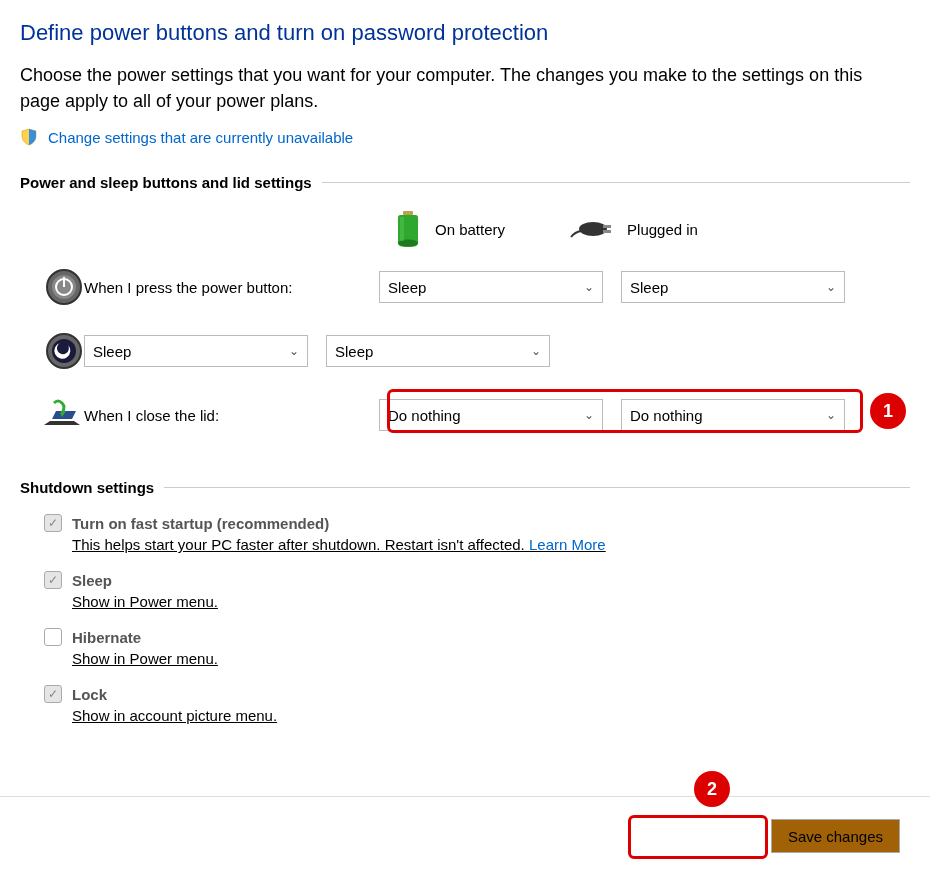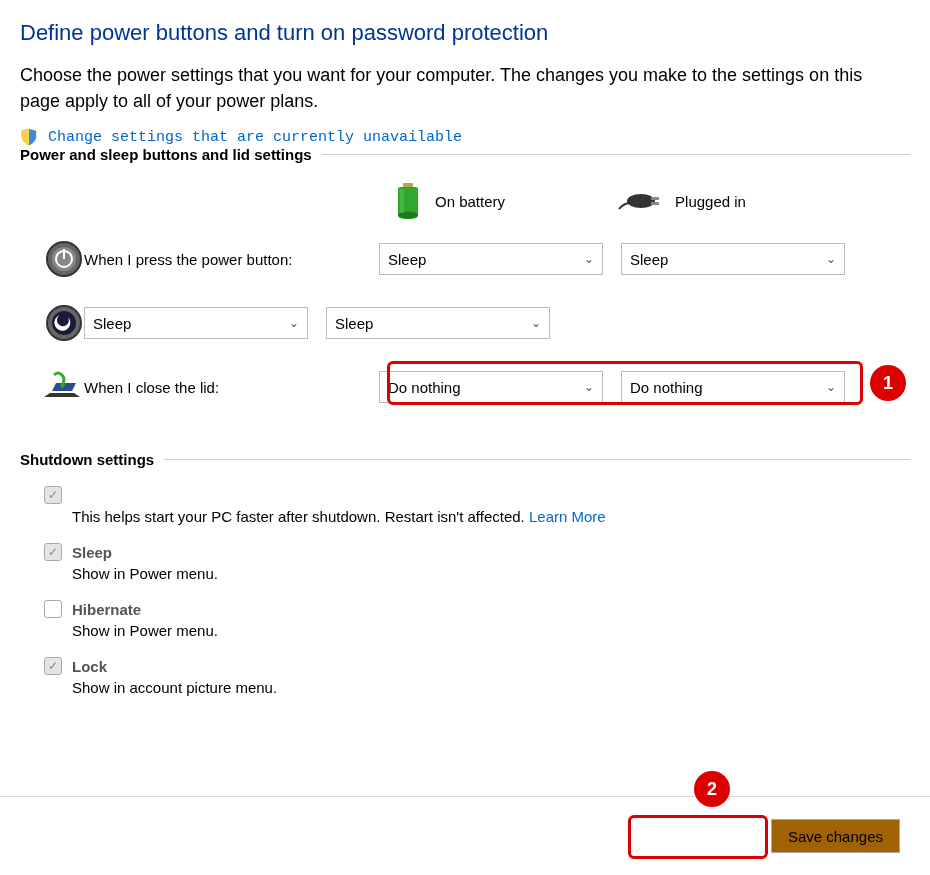--- a/index.html
+++ b/index.html
@@ -23,21 +23,21 @@
       color: #000;
       font-size: 18px;
       line-height: 1.45;
       margin-bottom: 14px;
       max-width: 860px;
     }
     .link-row {
       display: flex;
       align-items: center;
       gap: 10px;
-      font-family: Liberation Mono, monospace;
+      margin-bottom: 28px;
     }
     .shield-icon {
       width: 18px; height: 18px;
       display: inline-block;
     }
     .link {
       color: #0066cc;
       cursor: pointer;
       font-size: 15px;
     }
@@ -52,21 +52,21 @@
     }
     .section-label .rule {
       flex: 1;
       height: 1px;
       background: #ccc;
     }
     .columns-header {
       display: flex;
       align-items: center;
       padding-left: 375px;
-      gap: 112px;
+      gap: 64px;
       margin-bottom: 18px;
     }
     .col-head {
       display: flex;
       align-items: center;
       gap: 14px;
       font-size: 15px;
     }
     .battery-icon { width: 26px; height: 40px; }
     .plug-icon { width: 44px; height: 24px; }
@@ -127,20 +127,21 @@
       font-size: 12px; color: #888;
     }
     .checkbox.unchecked { background:#fff; }
     .check-label { font-weight: bold; font-size: 15px; color:#555; }
     .check-label.enabled { color:#555; }
     .check-desc {
       padding-left: 28px;
       font-size: 15px;
       margin-top: 4px;
       color:#000;
+      text-decoration:underline;
     }
     .footer {
       position: absolute;
       bottom: 0; left: 0; right:0;
       border-top: 1px solid #ddd;
       padding: 22px 30px 22px 0;
       display:flex; justify-content:flex-end; gap: 14px;
     }
     .btn {
       min-width: 122px; height: 34px;
@@ -272,20 +273,21 @@
 
 <div class="shutdown-section">
   <div class="section-label">
     <span>Shutdown settings</span>
     <span class="rule"></span>
   </div>
 
   <div class="check-item">
     <div class="check-line">
       <span class="checkbox">✓</span>
+      <span class="check-label enabled">Turn on fast startup (recommended)</span>
     </div>
     <div class="check-desc">
       <span>This helps start your PC faster after shutdown. Restart isn't affected. </span><span class="link">Learn More</span>
     </div>
   </div>
 
   <div class="check-item">
     <div class="check-line">
       <span class="checkbox">✓</span>
       <span class="check-label">Sleep</span>

